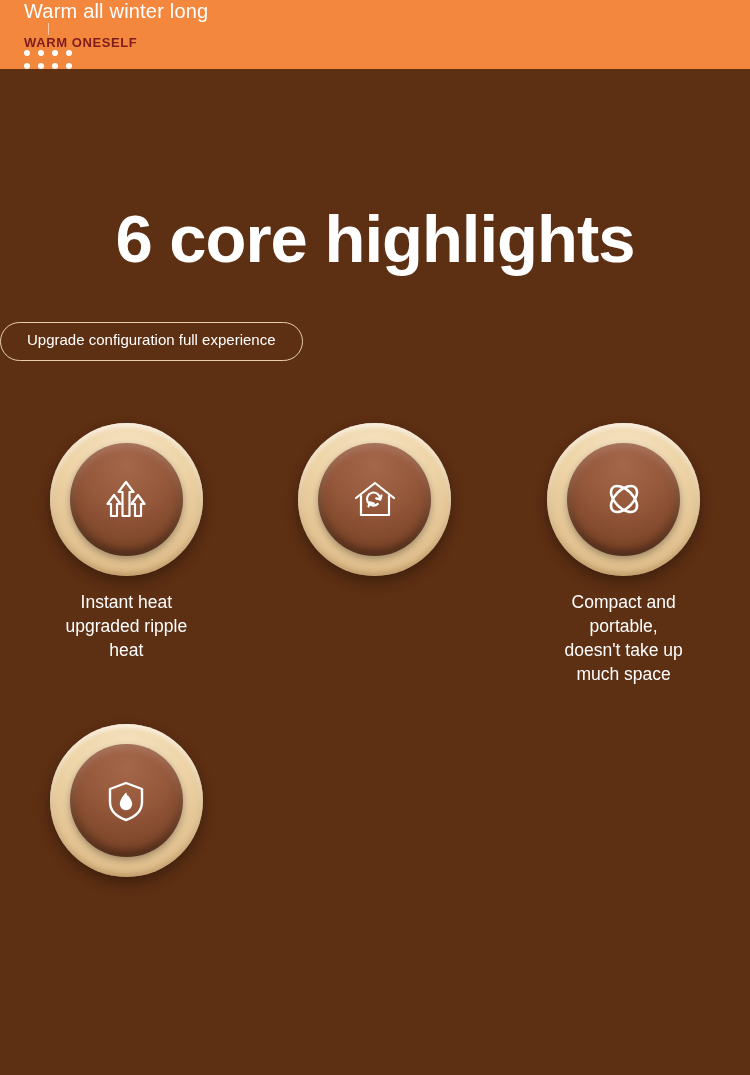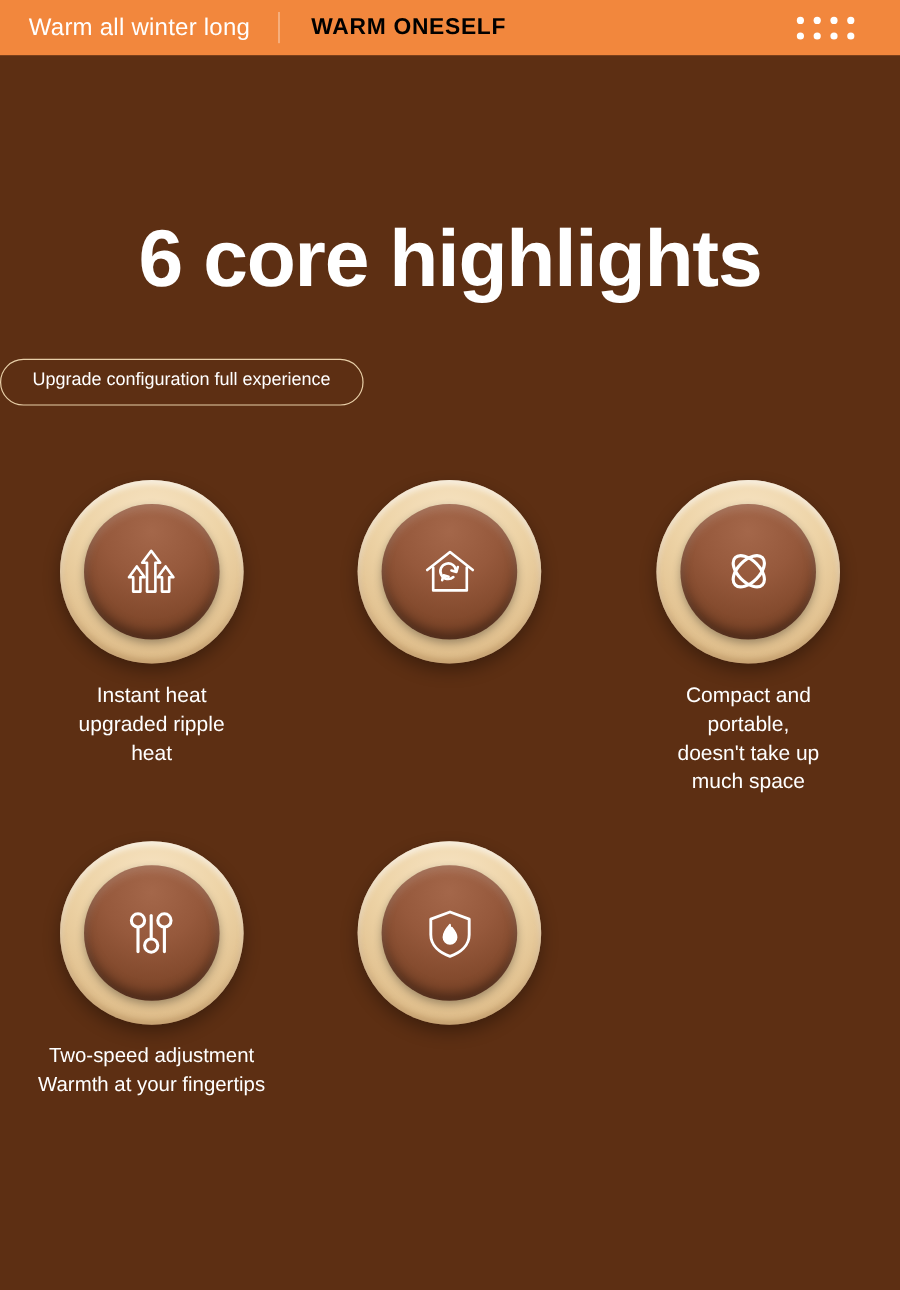--- a/index.html
+++ b/index.html
@@ -6,43 +6,43 @@
   html,body { width:750px; height:1075px; }
   body {
     background:#5d2f13;
     font-family:"Liberation Sans", sans-serif;
     overflow:hidden;
     position:relative;
   }
 
   
   .header {
-    height:46px;
+    height:69px;
     background:#f2873d;
     display:flex;
-    align-items:center;
     padding:0 20px 0 24px;
     position:relative;
+    flex-direction:column;
   }
   .header-title {
     color:#ffffff;
     font-size:20px;
     font-weight:400;
     letter-spacing:.2px;
     white-space:nowrap;
   }
   .header-divider {
     width:1px;
     height:26px;
     background:rgba(255,255,255,.55);
     margin:0 26px 0 24px;
   }
   .header-sub {
-    color:#000000;
-    font-size:19px;
+    color:#7f1d1d;
+    font-size:13px;
     font-weight:bold;
     letter-spacing:.6px;
     white-space:nowrap;
   }
   .header-spacer { flex:1; }
   .dot-grid {
     display:grid;
     grid-template-columns:repeat(4,6px);
     grid-template-rows:repeat(2,6px);
     gap:7px 8px;
@@ -198,36 +198,20 @@
     <div class="caption">Compact and
 portable,
 doesn't take up
 much space</div>
   </div>
 
 </div>
 
 <div class="features row2">
 
-  <div class="feature">
-    <div class="btn-outer">
-      <div class="btn-inner">
-        <svg width="56" height="56" viewBox="0 0 56 56" fill="none" stroke="#ffffff" stroke-width="2.6" stroke-linejoin="round" stroke-linecap="round">
-          <circle cx="17" cy="17" r="5.5"></circle>
-            <path d="M17 23 L17 43"></path>
-          <circle cx="28" cy="38" r="5.5"></circle>
-            <path d="M28 13 L28 32"></path>
-          <circle cx="39" cy="17" r="5.5"></circle>
-            <path d="M39 23 L39 43"></path>
-        </svg>
-      </div>
-    </div>
-    <div class="caption">Two-speed adjustment
-Warmth at your fingertips</div>
-  </div>
 
 
   <div class="feature">
     <div class="btn-outer">
       <div class="btn-inner">
         <svg width="56" height="56" viewBox="0 0 56 56" fill="none" stroke="#ffffff" stroke-width="2.4" stroke-linejoin="round" stroke-linecap="round">
           <path d="M28 10 L44 16 L44 29 C44 38 36.5 44 28 47 C19.5 44 12 38 12 29 L12 16 Z"></path>
           <path d="M28 20.5 C24 25 22.5 27.5 22.5 31 A5.5 5.5 0 0 0 33.5 31 C33.5 28 31.5 25.5 29.5 23
                    C29.6 25 29 26.2 28 27 C28.4 24.5 28.6 22.5 28 20.5 Z" fill="#ffffff" stroke-width="1.4"></path>
         </svg>

